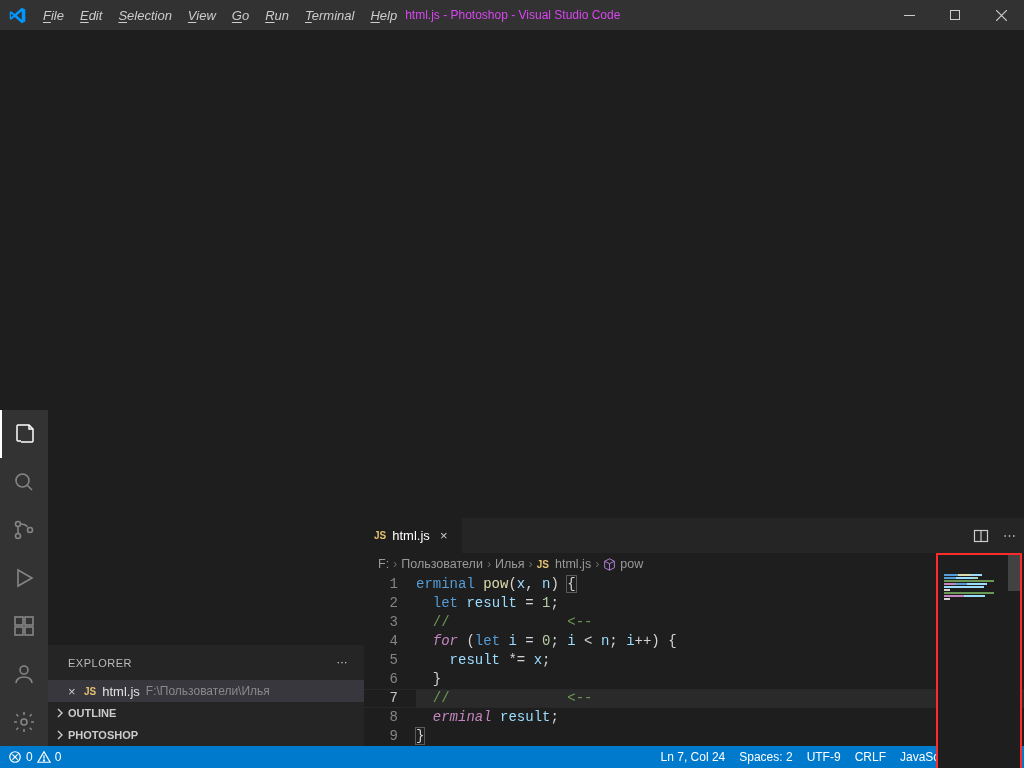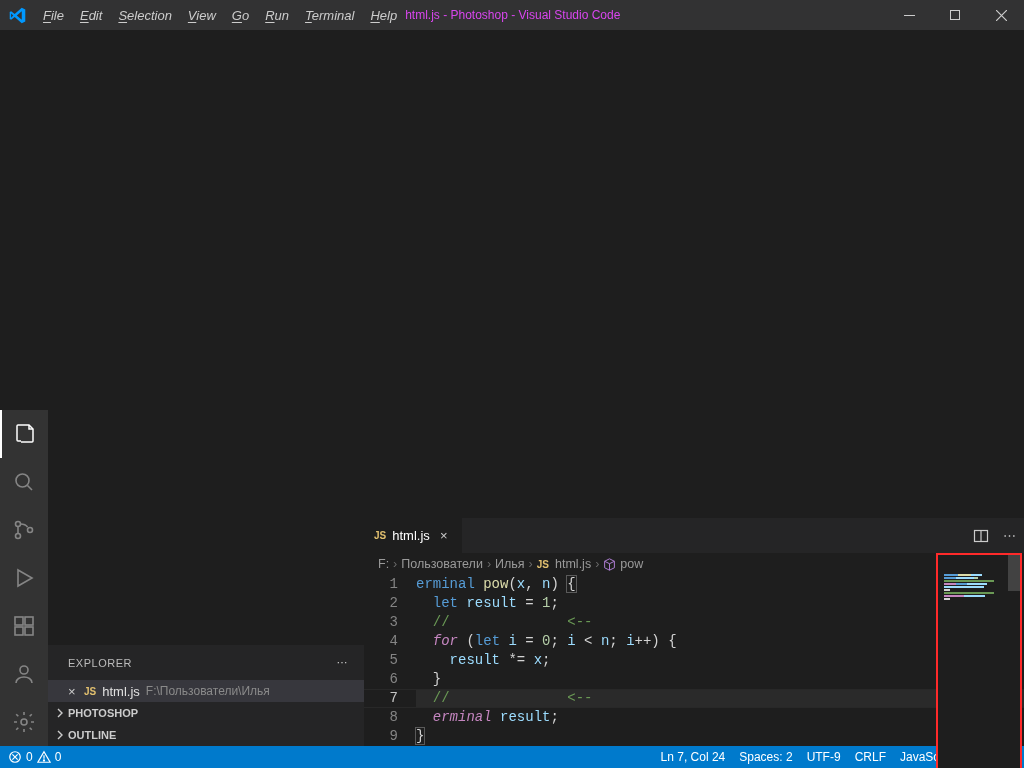--- a/index.html
+++ b/index.html
@@ -209,29 +209,29 @@
       <span class="jsicon">JS</span>
       <span class="fname">html.js</span>
       <span class="fpath">F:\Пользователи\Илья</span>
     </div>
     <div class="section-header">
       <span class="chev">
           <svg width="12" height="12" viewBox="0 0 12 12">
             <path d="M4 2l4 4-4 4" fill="none" stroke="#cccccc" stroke-width="1.4"></path>
           </svg>
         </span>
-      <span>PHOTOSHOP</span>
+      <span>OUTLINE</span>
     </div>
     <div class="section-header">
       <span class="chev">
           <svg width="12" height="12" viewBox="0 0 12 12">
             <path d="M4 2l4 4-4 4" fill="none" stroke="#cccccc" stroke-width="1.4"></path>
           </svg>
         </span>
-      <span>OUTLINE</span>
+      <span>PHOTOSHOP</span>
     </div>
   </div>
 
   <div class="editor-area">
     <div class="tabs">
       <div class="tab">
         <span class="jsicon">JS</span>
         <span class="tlabel">html.js</span>
         <span class="tclose">×</span>
       </div>

